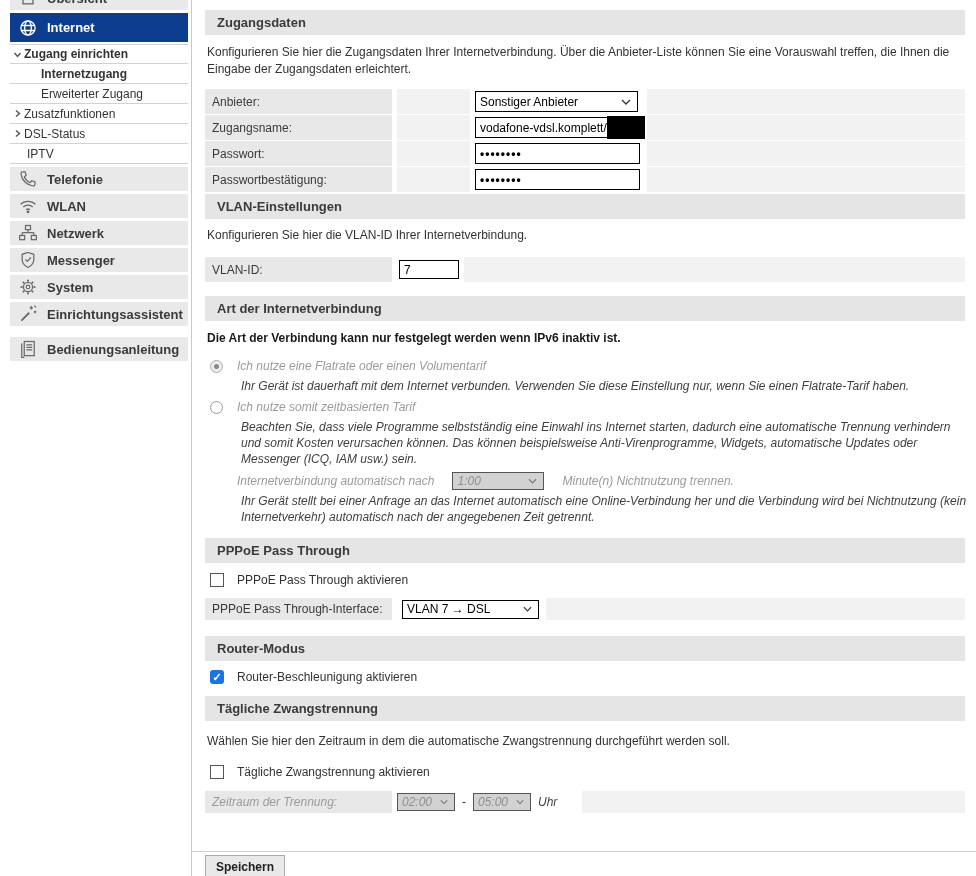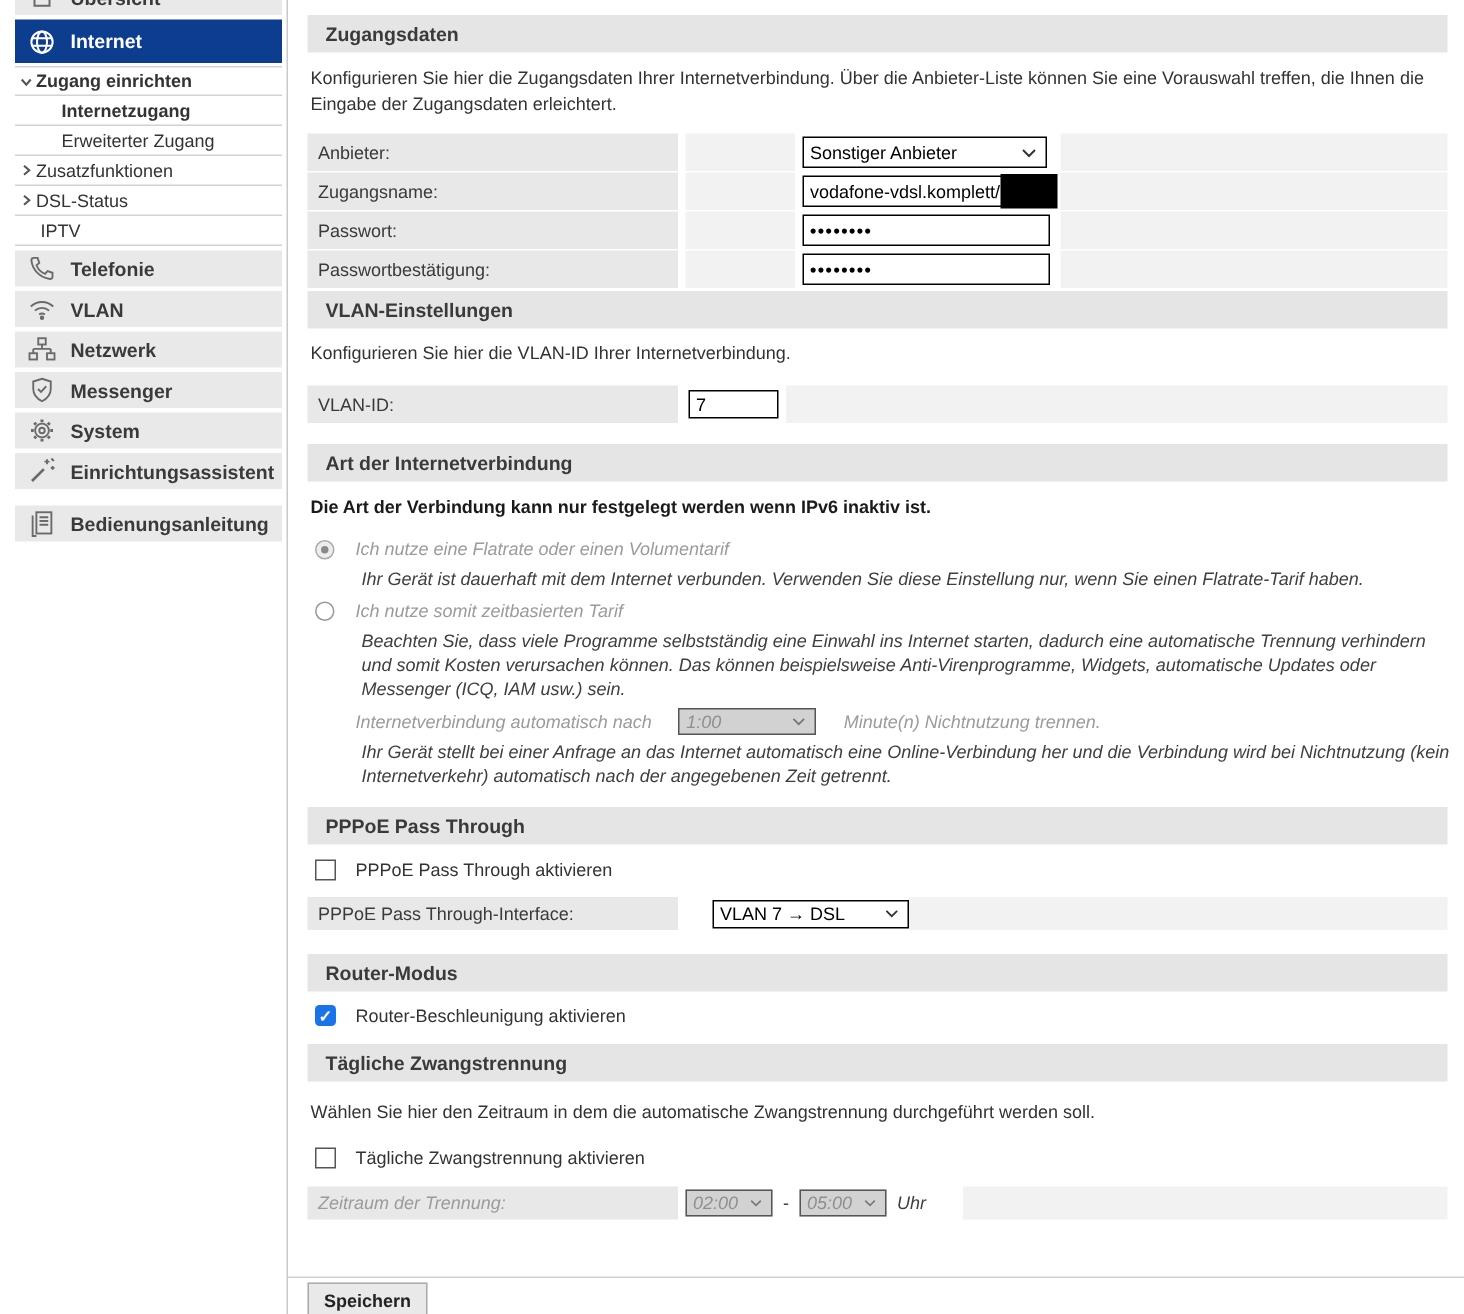--- a/index.html
+++ b/index.html
@@ -37,21 +37,21 @@
   .content { width:760px; margin-left:13px; padding-top:10px; }
   .sec-h {
     height:25px; background:#e5e5e5; display:flex; align-items:center;
     padding-left:12px; font-weight:bold; font-size:13px; color:#3a3a3a;
   }
   .desc { margin:9px 0 0 2px; line-height:17px; color:#333; }
   .bold-notice { margin:10px 0 0 2px; font-weight:bold; color:#1a1a1a; }
 
   .form-row { display:flex; align-items:stretch; height:25px; margin-bottom:1px; }
   .form-row.slim { height:22px; }
-  .flabel { width:247px; flex:none; background:#e8e8e8; display:flex; align-items:center; padding-left:7px; color:#3a3a3a; }
+  .flabel { width:187px; flex:none; background:#e8e8e8; display:flex; align-items:center; padding-left:7px; color:#3a3a3a; }
   .fgap { width:5px; flex:none; }
   .fgray { width:73px; flex:none; background:#f2f2f2; }
   .fwhite { flex:none; display:flex; align-items:center; }
   .ffill { flex:1; background:#f2f2f2; }
 
   input.txt {
     height:21px; border:1px solid #000; background:#fff; padding:0 4px;
     font:12px "Liberation Sans", sans-serif; color:#000;
   }
   input.pwd { font-weight:bold; letter-spacing:1px; }
@@ -163,21 +163,21 @@
       <span>Telefonie</span>
     </div>
 
     <div class="tile">
       <svg width="20" height="20" viewBox="0 0 24 24" fill="none" stroke="#6a6a6a" stroke-width="1.5">
         <path d="M3 10 a13 13 0 0 1 18 0"></path>
         <path d="M6.3 13.3 a8.4 8.4 0 0 1 11.4 0"></path>
         <path d="M9.7 16.4 a4 4 0 0 1 4.6 0"></path>
         <circle cx="12" cy="19" r="1" fill="#6a6a6a"></circle>
       </svg>
-      <span>VLAN</span>
+      <span>WLAN</span>
     </div>
 
     <div class="tile">
       <svg width="20" height="20" viewBox="0 0 24 24" fill="none" stroke="#6a6a6a" stroke-width="1.5">
         <rect x="9" y="3" width="6" height="5"></rect>
         <path d="M12 8 V11.5 M5 11.5 H19 M5 11.5 V15 M19 11.5 V15"></path>
         <rect x="2" y="15" width="6" height="5"></rect>
         <rect x="16" y="15" width="6" height="5"></rect>
       </svg>
       <span>Netzwerk</span>
@@ -325,21 +325,21 @@
       <div class="sec-h mt13">
         <span>PPPoE Pass Through</span>
       </div>
       <div class="check-row mt10">
         <span class="cb"></span>
         <span class="lbl">PPPoE Pass Through aktivieren</span>
       </div>
 
       <div class="form-row slim mt11">
         <div class="flabel">PPPoE Pass Through-Interface:</div>
-        <div class="fwhite" style="width:154px;padding-left:23px">
+        <div class="fwhite" style="width:154px;padding-left:10px">
           <div class="sel h18" style="width:137px">
             <span>VLAN 7 → DSL</span>
             <svg width="9" height="6" viewBox="0 0 10 6" fill="none" stroke="#333" stroke-width="1.3">
                 <polyline points="1,1 5,5 9,1"></polyline>
               </svg>
           </div>
         </div>
         <div class="ffill"></div>
       </div>
 

